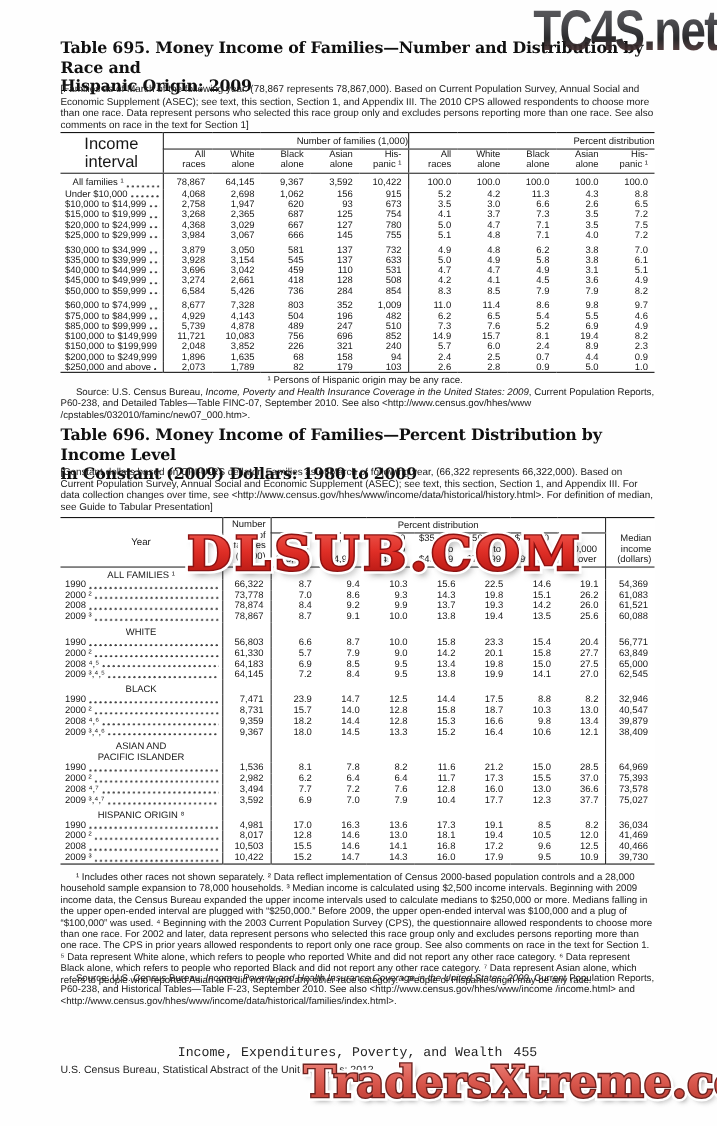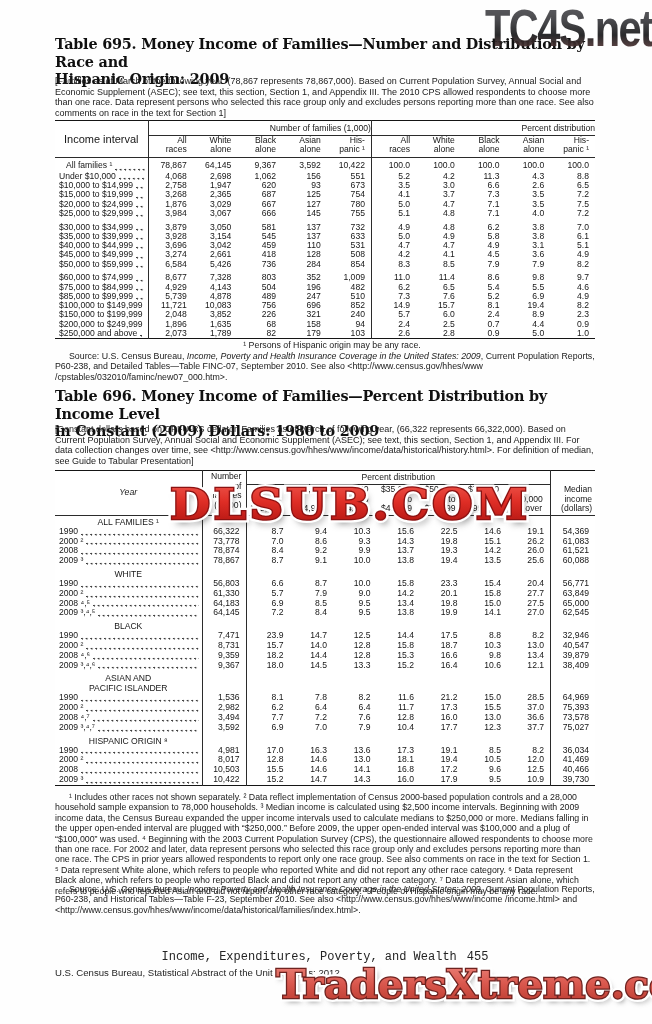--- a/index.html
+++ b/index.html
@@ -24,29 +24,29 @@
   .hb{border-bottom:1px solid #2b2b2b;}
   .val{text-align:right;padding-right:6px;white-space:nowrap;}
   .lbl{display:flex;align-items:baseline;overflow:hidden;padding-left:4px;}
   .lbl .t{white-space:nowrap;}
   .leader{flex:1 1 auto;height:7px;margin:0 3px 0 3px;align-self:flex-end;
           background-image:radial-gradient(circle at 1.2px 4.6px,#3d3d3d 0.8px,rgba(0,0,0,0) 1.15px);
           background-size:4.6px 7px;background-repeat:repeat-x;}
   
   #t695 thead th{vertical-align:bottom;}
   #t695 .group{ text-align:right;vertical-align:middle;height:14px;}
-  #t695 .stub{vertical-align:middle;font-size:11px;}
+  #t695 .stub{vertical-align:middle;font-size:15px;}
   #t695 .colh{ text-align:right;padding-right:6px;padding-bottom:2px;line-height:9.4px;}
   #t695 tbody tr{height:9.25px;line-height:9.25px;}
   #t695 tr.gap td{padding-top:4.5px;}
   #t695 tr.total{font-weight:bold;height:14px;line-height:14px;}
   #t695 tr.total .lbl{padding-left:11px;}
   
   #t696 thead th{line-height:9.6px;}
-  #t696 .stub{vertical-align:middle;text-align:center;font-size:8.8px;font-style:italic;}
+  #t696 .stub{vertical-align:middle;text-align:center;font-size:8.8px;}
   #t696 .numh{vertical-align:top;text-align:right;padding:1px 4px 0 0;}
   #t696 .group{text-align:center;vertical-align:middle;height:13px;}
   #t696 .colh{vertical-align:bottom;text-align:right;padding-right:8px;padding-bottom:1px;}
   #t696 .medh{vertical-align:bottom;text-align:right;padding-right:3px;padding-bottom:1px;}
   #t696 tbody tr{height:9.8px;line-height:9.8px;}
   #t696 tr.gap td{padding-top:3px;}
   #t696 .sec-cell{text-align:center;line-height:10px;padding-top:1px;}
 
   
   .footer-line{top:950px;text-align:center;font-size:12px;color:#242424;font-family:Liberation Mono, monospace;}
@@ -186,21 +186,21 @@
             <td class="lbl-cell">
               <div class="lbl">
                 <span class="t">Under $10,000</span>
                 <span class="leader"></span>
               </div>
             </td>
             <td class="val vl">4,068</td>
             <td class="val">2,698</td>
             <td class="val">1,062</td>
             <td class="val">156</td>
-            <td class="val">551</td>
+            <td class="val">915</td>
             <td class="val vl">5.2</td>
             <td class="val">4.2</td>
             <td class="val">11.3</td>
             <td class="val">4.3</td>
             <td class="val">8.8</td>
           </tr>
           <tr>
             <td class="lbl-cell">
               <div class="lbl">
                 <span class="t">$10,000 to $14,999</span>
@@ -236,21 +236,21 @@
             <td class="val">3.5</td>
             <td class="val">7.2</td>
           </tr>
           <tr>
             <td class="lbl-cell">
               <div class="lbl">
                 <span class="t">$20,000 to $24,999</span>
                 <span class="leader"></span>
               </div>
             </td>
-            <td class="val vl">1,876</td>
+            <td class="val vl">4,368</td>
             <td class="val">3,029</td>
             <td class="val">667</td>
             <td class="val">127</td>
             <td class="val">780</td>
             <td class="val vl">5.0</td>
             <td class="val">4.7</td>
             <td class="val">7.1</td>
             <td class="val">3.5</td>
             <td class="val">7.5</td>
           </tr>

